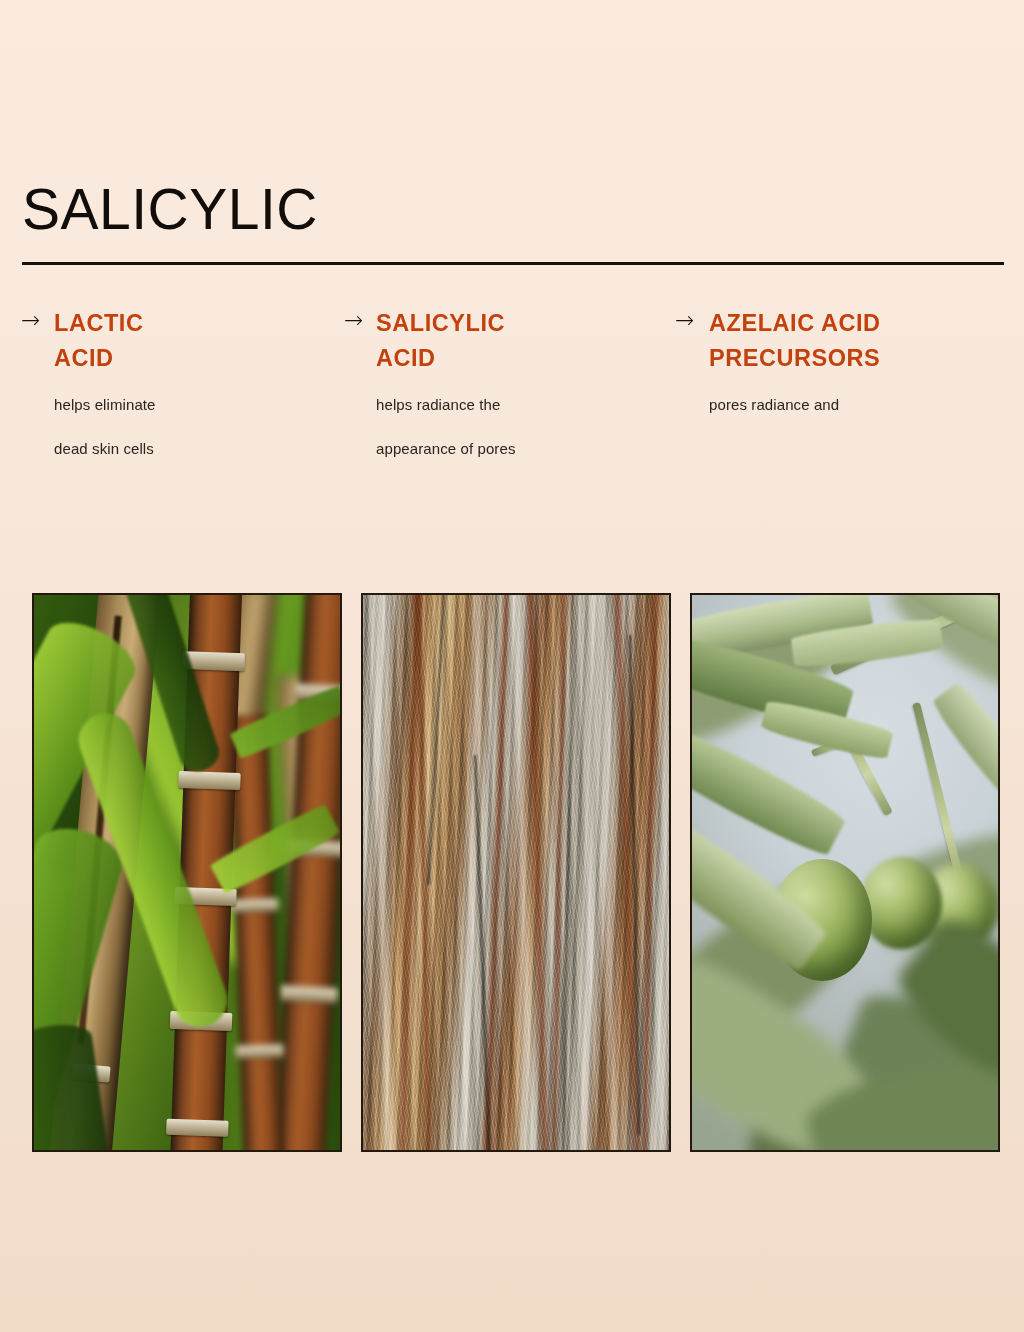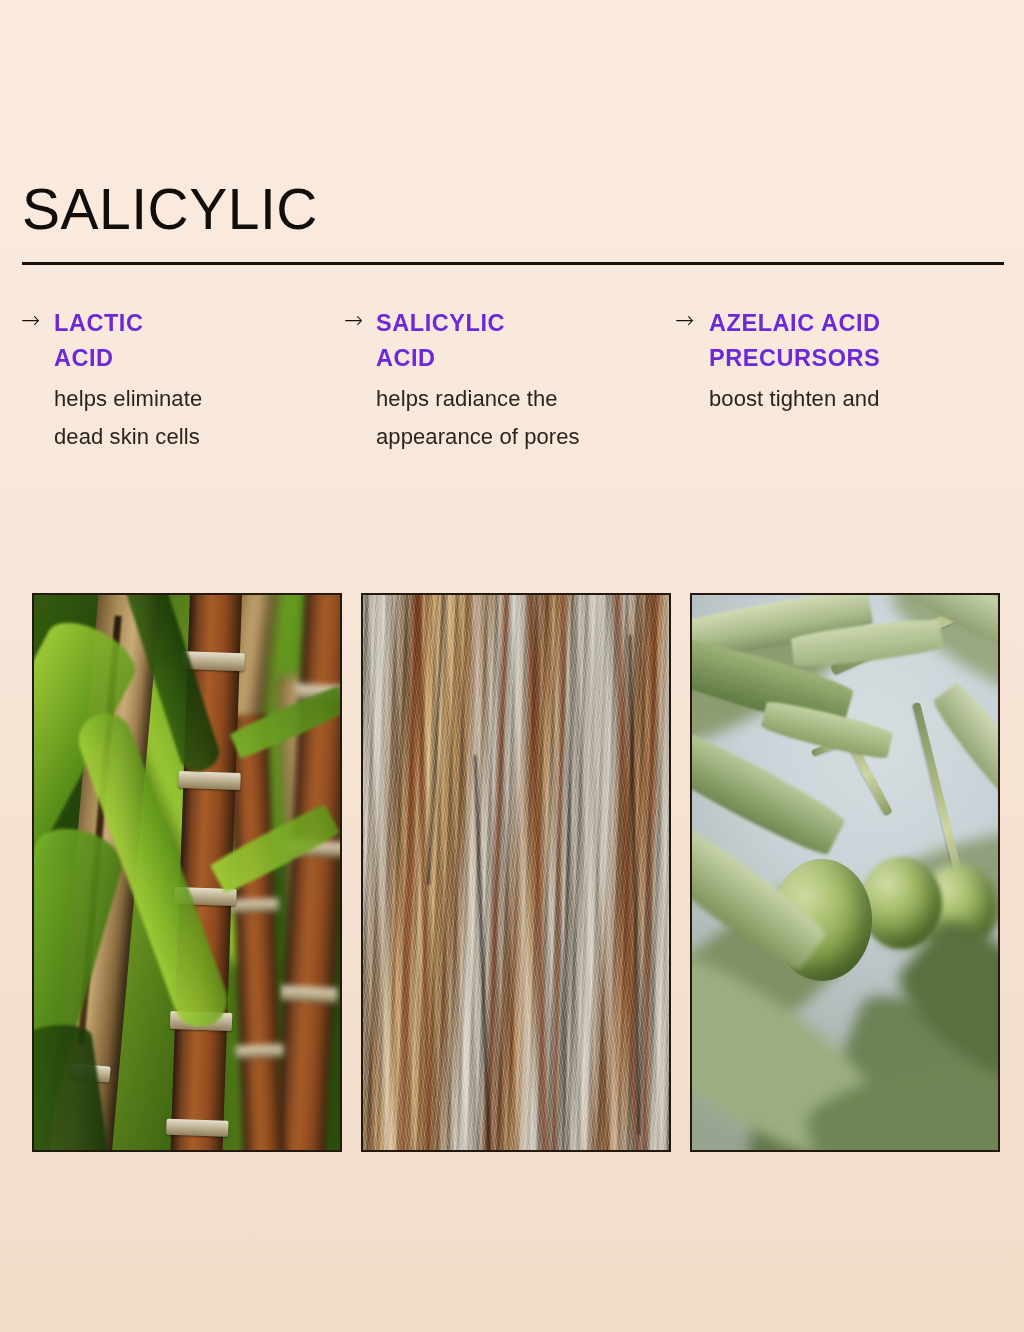--- a/index.html
+++ b/index.html
@@ -74,30 +74,30 @@
   .col-2 .arrow-icon { width: 32px; }
   .col-3 .arrow-icon { width: 34px; }
 
   .active-text { flex: 1 1 auto; }
 
   .active-name {
     font-size: 23.5px;
     line-height: 35px;
     font-weight: bold;
     letter-spacing: 0.55px;
-    color: #6d28d9;
+    color: #c2410c;
     margin: 0;
   }
   .active-desc {
-    font-size: 22px;
+    font-size: 15px;
     line-height: 31px;
     font-weight: 400;
     letter-spacing: 0.1px;
     color: #2a241f;
-    margin: 7px 0 0 0;
+    margin: 13px 0 0 0;
   }
 
   
   .panels {
     position: absolute;
     left: 32px;
     top: 593px;
     width: 968px;
     height: 559px;
     display: flex;
@@ -296,21 +296,21 @@
       <div class="active-desc">helps radiance the</div>
       <div class="active-desc">appearance of pores</div>
     </div>
   </div>
 
   <div class="active-col col-3">
     <div class="arrow-icon">→</div>
     <div class="active-text">
       <div class="active-name">AZELAIC ACID</div>
       <div class="active-name">PRECURSORS</div>
-      <div class="active-desc">boost tighten and</div>
+      <div class="active-desc">pores radiance and</div>
     </div>
   </div>
 
 </div>
 
 <div class="panels">
 
   <div class="panel">
     <div class="panel-inner">
       <div class="cane-bg"></div>

